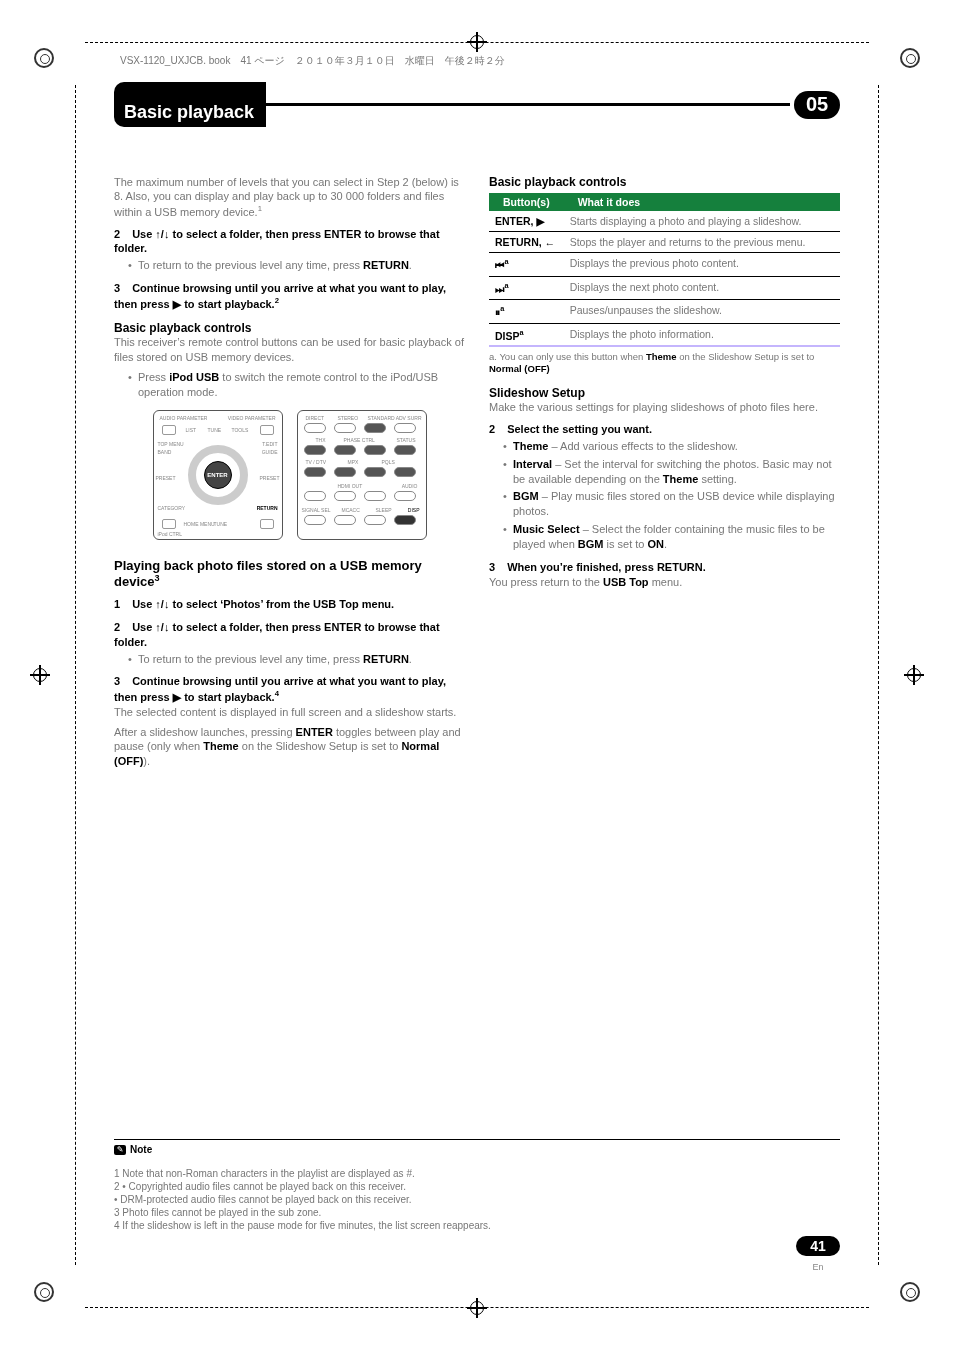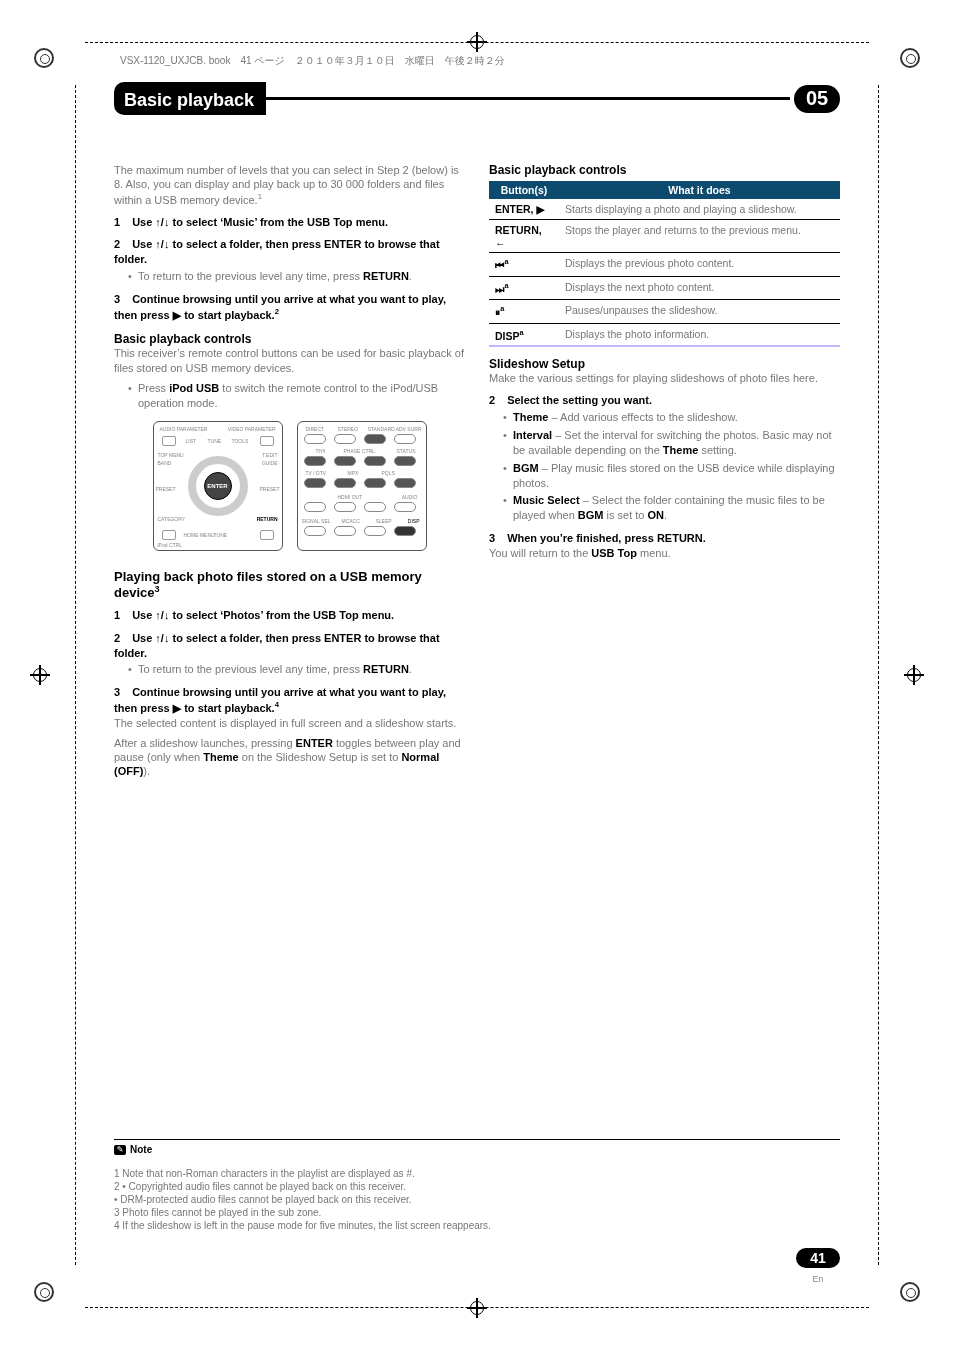--- a/index.html
+++ b/index.html
@@ -25,21 +25,21 @@
   .hairline-t { position:absolute; top:42px; left:85px; right:85px; height:1px; border-top:1px dashed #000; }
   .hairline-b { position:absolute; bottom:42px; left:85px; right:85px; height:1px; border-top:1px dashed #000; }
   .hairline-l { position:absolute; left:75px; top:85px; bottom:85px; width:1px; border-left:1px dashed #000; }
   .hairline-r { position:absolute; right:75px; top:85px; bottom:85px; width:1px; border-left:1px dashed #000; }
 
   .page { position:absolute; top:52px; left:114px; right:114px; bottom:52px; }
 
   .page-header-line { font-size:10px; margin: 2px 6px 14px 6px; }
 
   .titlebar { display:flex; align-items:center; }
-  .titlebar .label { background:#000; color:#fff; font-weight:bold; font-size:18px; padding:8px 12px 4px 10px; border-radius: 10px 0 0 10px; flex:0 0 auto; }
+  .titlebar .label { background:#000; color:#fff; font-weight:bold; font-size:18px; padding:20px 12px 4px 10px; border-radius: 10px 0 0 10px; flex:0 0 auto; }
   .titlebar .spacer { flex:1; height:3px; background:#000; }
   .titlebar .badge { background:#000; color:#fff; font-weight:bold; font-size:20px; width:46px; height:28px; border-radius:14px; display:flex; align-items:center; justify-content:center; margin-left:4px; }
 
   .cols { display:flex; gap:24px; margin-top:48px; }
   .col { flex:1; font-size:11px; }
 
   h3.section { font-size:13px; font-weight:bold; margin-bottom:4px; }
   .grey { color:#777; }
   .body-p { color:#777; line-height:1.3; margin-bottom:6px; }
   .step { font-weight:bold; margin-top:8px; line-height:1.35; }
@@ -52,36 +52,36 @@
 
   .remote-row { display:flex; gap:14px; margin:10px 0 18px 0; justify-content:center; }
   .remote { border:1.5px solid #555; border-radius:6px; padding:6px; width:130px; height:130px; position:relative; background:#fff; }
   .remote .tiny { position:absolute; font-size:5px; color:#888; }
   .remote .sq { border:1px solid #999; width:14px; height:10px; border-radius:2px; position:absolute; }
   .remote1 .enter-ring { position:absolute; width:60px; height:60px; border:8px solid #ccc; border-radius:50%; top:34px; left:34px; }
   .remote1 .enter-ctr { position:absolute; width:28px; height:28px; border:1px solid #000; border-radius:50%; top:50px; left:50px; background:#444; display:flex; align-items:center; justify-content:center; font-size:6px; color:#fff; font-weight:bold; }
   .remote2 .pill { position:absolute; height:10px; border:1px solid #888; border-radius:5px; }
 
   table.controls { width:100%; border-collapse:collapse; font-size:10.5px; margin-top:4px; }
-  table.controls th { background:#0c4a6e; color:#fff; text-align:center; padding:3px 6px; font-size:10.5px; }
+  table.controls th { background:#15803d; color:#fff; text-align:left; padding:3px 14px; font-size:10.5px; }
   table.controls td { border-bottom:1px solid #000; padding:4px 6px; vertical-align:top; }
   table.controls td:first-child { font-weight:bold; width:70px; }
   table.controls tr:last-child td { border-bottom:2px solid #c4b5fd; }
 
   .tnote { font-size:9.5px; color:#777; margin-top:4px; line-height:1.3; }
   .tnote b { color:#000; }
 
   .footnotes { position:absolute; left:0; right:0; bottom:66px; font-size:10px; color:#777; }
   .footnotes .rule { border-top:1px solid #000; margin-bottom:3px; }
   .footnotes .note-label { display:inline-flex; align-items:center; gap:4px; color:#000; }
   .footnotes .note-label .icon { width:12px; height:10px; background:#000; border-radius:2px; display:inline-flex; align-items:center; justify-content:center; color:#fff; font-size:8px; }
   .footnotes ol { list-style:none; margin-top:12px; }
   .footnotes li { line-height:1.3; }
 
-  .page-num { position:absolute; right:0; bottom:14px; text-align:center; width:44px; }
+  .page-num { position:absolute; right:0; bottom:26px; text-align:center; width:44px; }
   .page-num .bubble { background:#000; color:#fff; font-weight:bold; font-size:14px; border-radius:11px; padding:2px 0; }
   .page-num .en { font-size:9px; color:#888; margin-top:6px; }
 
   .glyph { font-family: inherit; }
   sup { font-size:0.7em; }
 </style>
 </head>
 <body>
 
 <div class="reg-mark tl"></div>
@@ -115,21 +115,20 @@
     <div class="badge">05</div>
   </div>
 
   <div class="cols">
 
     <div class="col">
       <p class="body-p">
         <span>The maximum number of levels that you can select in Step 2 (below) is 8. Also, you can display and play back up to 30 000 folders and files within a USB memory device.</span><sup>1</sup>
       </p>
 
-      <div class="step"><span class="n">1</span>&nbsp;&nbsp;<span>Use ↑/↓ to select ‘Music’ from the USB Top menu.</span></div>
 
       <div class="step"><span class="n">2</span>&nbsp;&nbsp;<span>Use ↑/↓ to select a folder, then press ENTER to browse that folder.</span></div>
       <ul class="bul">
         <li><span>To return to the previous level any time, press </span><b>RETURN</b><span>.</span></li>
       </ul>
 
       <div class="step"><span class="n">3</span>&nbsp;&nbsp;<span>Continue browsing until you arrive at what you want to play, then press ▶ to start playback.</span><sup>2</sup></div>
 
       <div class="sub-h">Basic playback controls</div>
       <p class="body-p">This receiver’s remote control buttons can be used for basic playback of files stored on USB memory devices.</p>
@@ -250,36 +249,39 @@
           <tr>
               <td><span class="glyph">⏸</span><sup>a</sup></td>
               <td class="grey">Pauses/unpauses the slideshow.</td>
             </tr>
           <tr>
               <td><span>DISP</span><sup>a</sup></td>
               <td class="grey">Displays the photo information.</td>
             </tr>
         </tbody>
       </table>
+      <div class="tnote">
+        <span>a. You can only use this button when </span><b>Theme</b><span> on the Slideshow Setup is set to </span><b>Normal (OFF)</b>
+      </div>
 
       <div class="sub-h">Slideshow Setup</div>
       <p class="body-p">Make the various settings for playing slideshows of photo files here.</p>
 
 
       <div class="step"><span class="n">2</span>&nbsp;&nbsp;<span>Select the setting you want.</span></div>
       <ul class="bul">
         <li><b>Theme</b><span> – Add various effects to the slideshow.</span></li>
         <li><b>Interval</b><span> – Set the interval for switching the photos. Basic may not be available depending on the </span><b>Theme</b><span> setting.</span></li>
         <li><b>BGM</b><span> – Play music files stored on the USB device while displaying photos.</span></li>
         <li><b>Music Select</b><span> – Select the folder containing the music files to be played when </span><b>BGM</b><span> is set to </span><b>ON</b><span>.</span></li>
       </ul>
 
       <div class="step"><span class="n">3</span>&nbsp;&nbsp;<span>When you’re finished, press RETURN.</span></div>
       <p class="body-p">
-        <span>You will return to the </span><b style="color:#000">USB Top</b><span> menu.</span>
+        <span>You press return to the </span><b style="color:#000">USB Top</b><span> menu.</span>
       </p>
     </div>
   </div>
 
   <div class="footnotes">
     <div class="rule"></div>
     <span class="note-label">
       <span class="icon">✎</span>
       <b>Note</b>
     </span>

